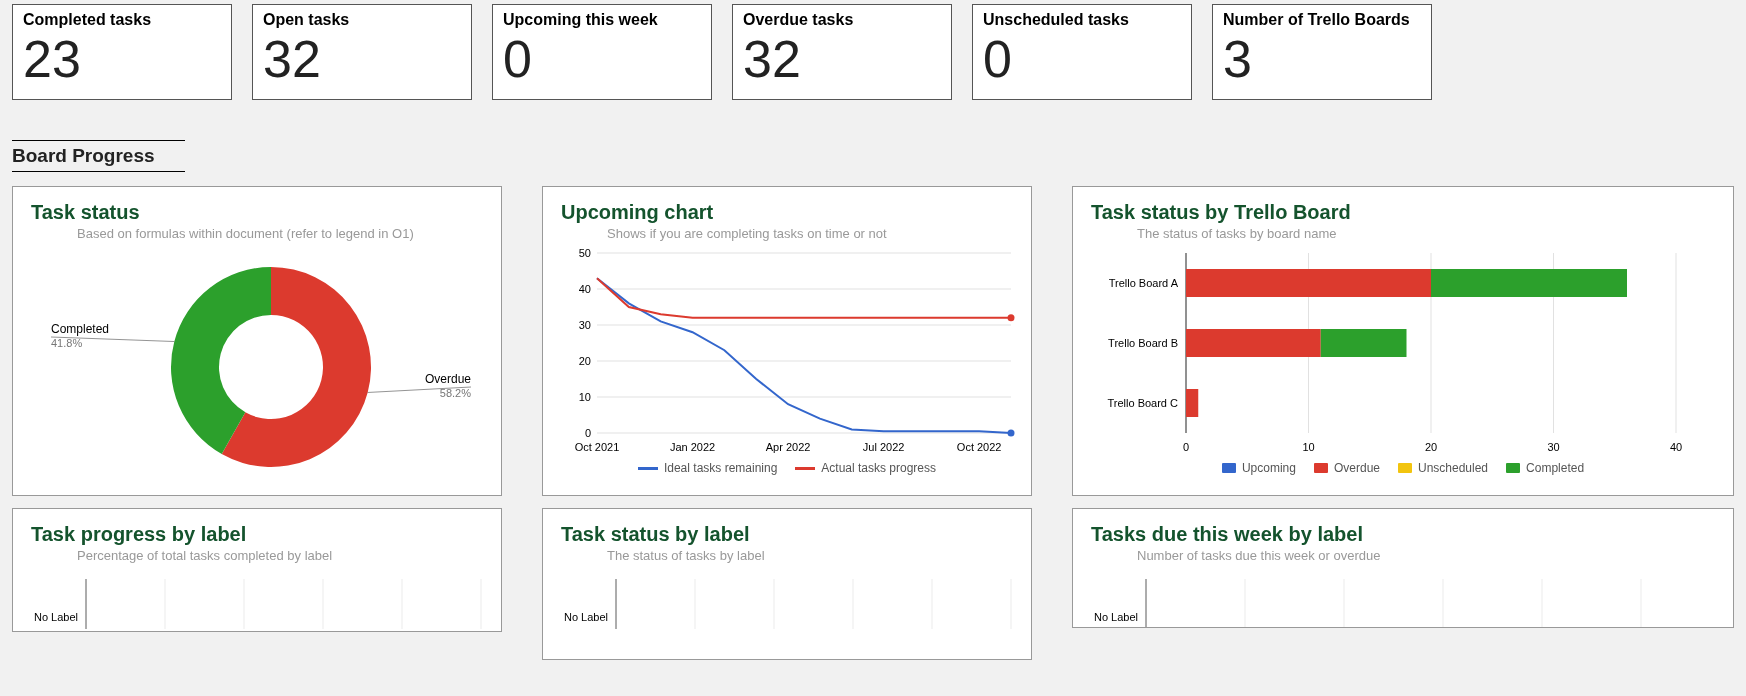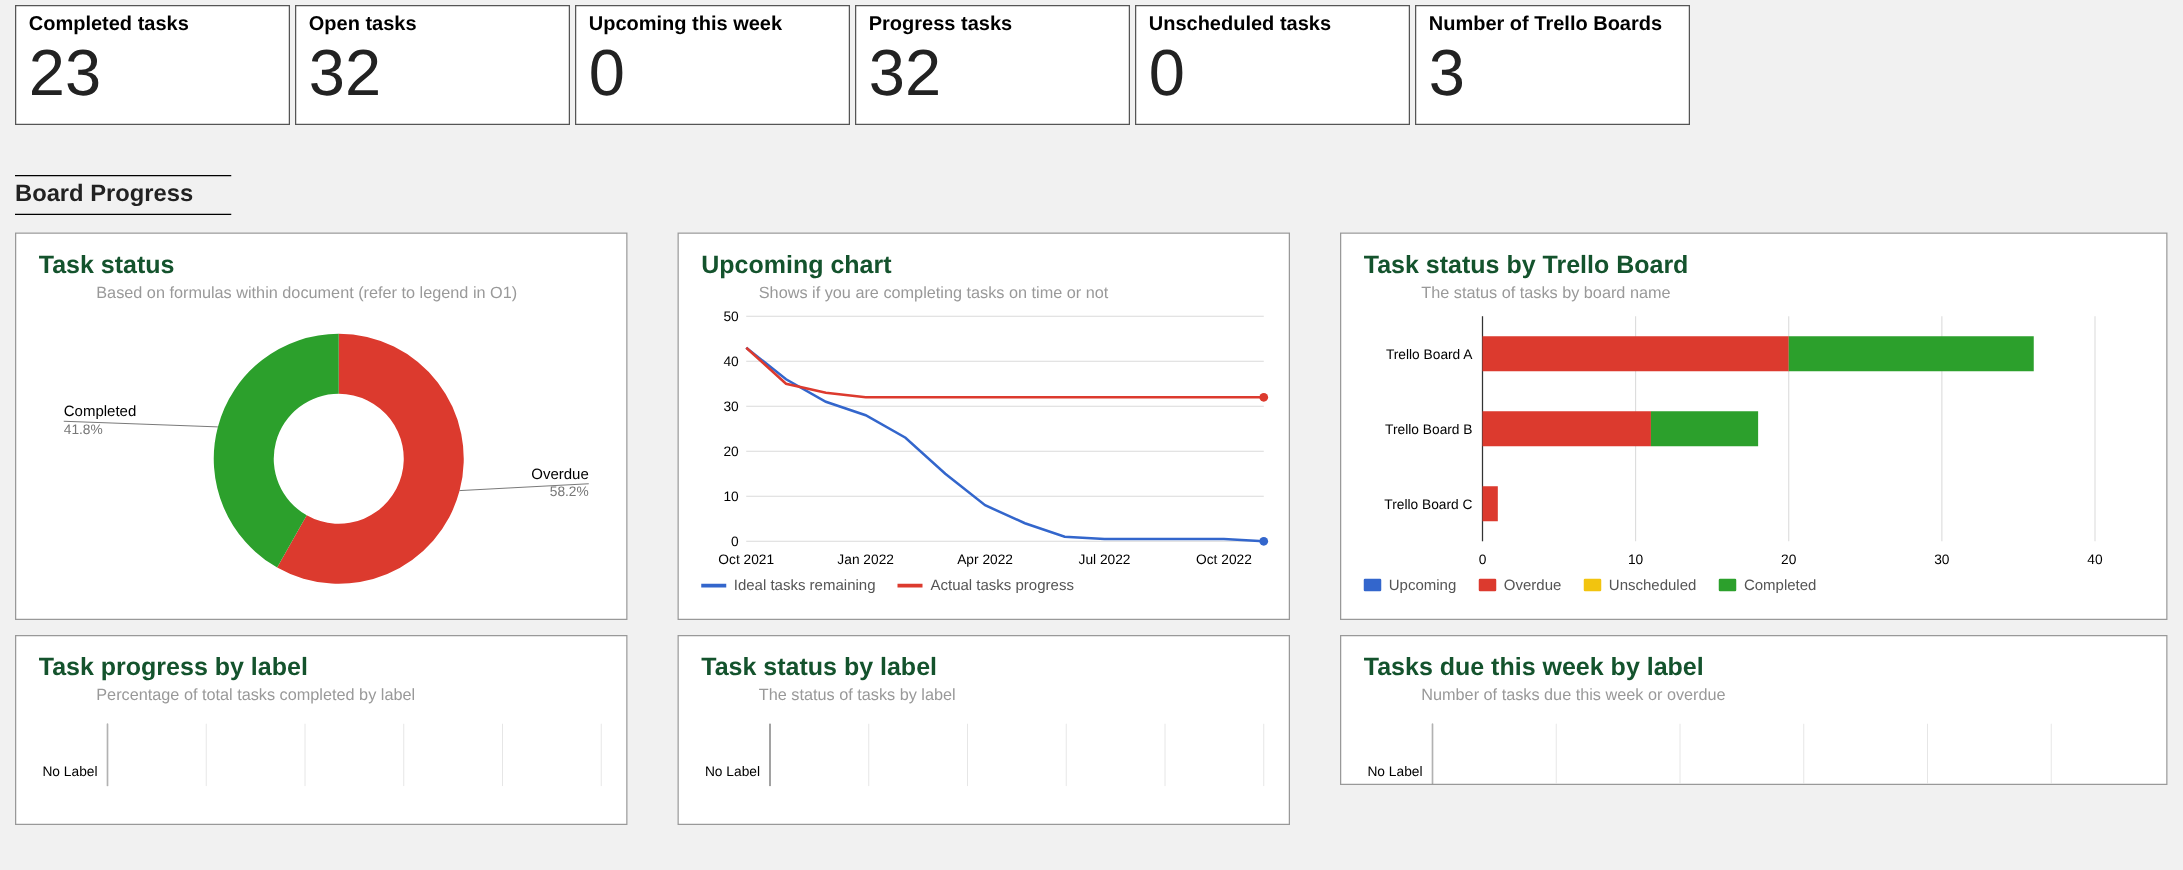--- a/index.html
+++ b/index.html
@@ -5,21 +5,21 @@
   * { box-sizing: border-box; margin: 0; padding: 0; }
   body {
     font-family: Arial, Helvetica, sans-serif;
     background: #f1f1f1;
     padding: 0;
     color: #222;
     width: 1746px;
   }
   .kpi-row {
     display: flex;
-    gap: 4px;
+    gap: 20px;
     padding: 4px 12px 10px 12px;
   }
   .kpi-card {
     border: 1px solid #555;
     background: #fff;
     padding: 6px 10px 8px 10px;
     min-width: 220px;
     height: 96px;
     flex: 0 0 auto;
   }
@@ -65,21 +65,21 @@
   .chart-subtitle {
     font-size: 13px;
     color: #999;
     margin-top: 2px;
     margin-bottom: 6px;
     margin-left: 46px;
   }
   svg { display: block; }
   .legend {
     display: flex;
-    justify-content: flex-start;
+    justify-content: center;
     gap: 18px;
     font-size: 12px;
     color: #555;
     margin-top: 4px;
   }
   .legend-item { display: flex; align-items: center; gap: 6px; }
   .swatch { width: 14px; height: 10px; border-radius: 1px; }
 </style>
 </head>
 <body>
@@ -91,21 +91,21 @@
   </div>
   <div class="kpi-card">
     <div class="kpi-label">Open tasks</div>
     <div class="kpi-value">32</div>
   </div>
   <div class="kpi-card">
     <div class="kpi-label">Upcoming this week</div>
     <div class="kpi-value">0</div>
   </div>
   <div class="kpi-card">
-    <div class="kpi-label">Progress tasks</div>
+    <div class="kpi-label">Overdue tasks</div>
     <div class="kpi-value">32</div>
   </div>
   <div class="kpi-card">
     <div class="kpi-label">Unscheduled tasks</div>
     <div class="kpi-value">0</div>
   </div>
   <div class="kpi-card">
     <div class="kpi-label">Number of Trello Boards</div>
     <div class="kpi-value">3</div>
   </div>
@@ -209,21 +209,21 @@
       </div>
       <div class="legend-item">
         <div class="swatch" style="background:#2ca02c"></div>
         <span>Completed</span>
       </div>
     </div>
   </div>
 </div>
 
 <div class="grid-row">
-  <div class="chart-card" style="flex:0 0 490px; height:152px; overflow:hidden;">
+  <div class="chart-card" style="flex:0 0 490px; height:124px; overflow:hidden;">
     <div class="chart-title">Task progress by label</div>
     <div class="chart-subtitle">Percentage of total tasks completed by label</div>
     <svg class="stub-svg" width="460" height="60">
         <line x1="55" x2="55" y1="10" y2="60" stroke="#333"></line>
         <line x1="55" x2="55" y1="10" y2="60" stroke="#ddd" stroke-width="0.6"></line>
         <line x1="134" x2="134" y1="10" y2="60" stroke="#ddd" stroke-width="0.6"></line>
         <line x1="213" x2="213" y1="10" y2="60" stroke="#ddd" stroke-width="0.6"></line>
         <line x1="292" x2="292" y1="10" y2="60" stroke="#ddd" stroke-width="0.6"></line>
         <line x1="371" x2="371" y1="10" y2="60" stroke="#ddd" stroke-width="0.6"></line>
         <line x1="450" x2="450" y1="10" y2="60" stroke="#ddd" stroke-width="0.6"></line>

